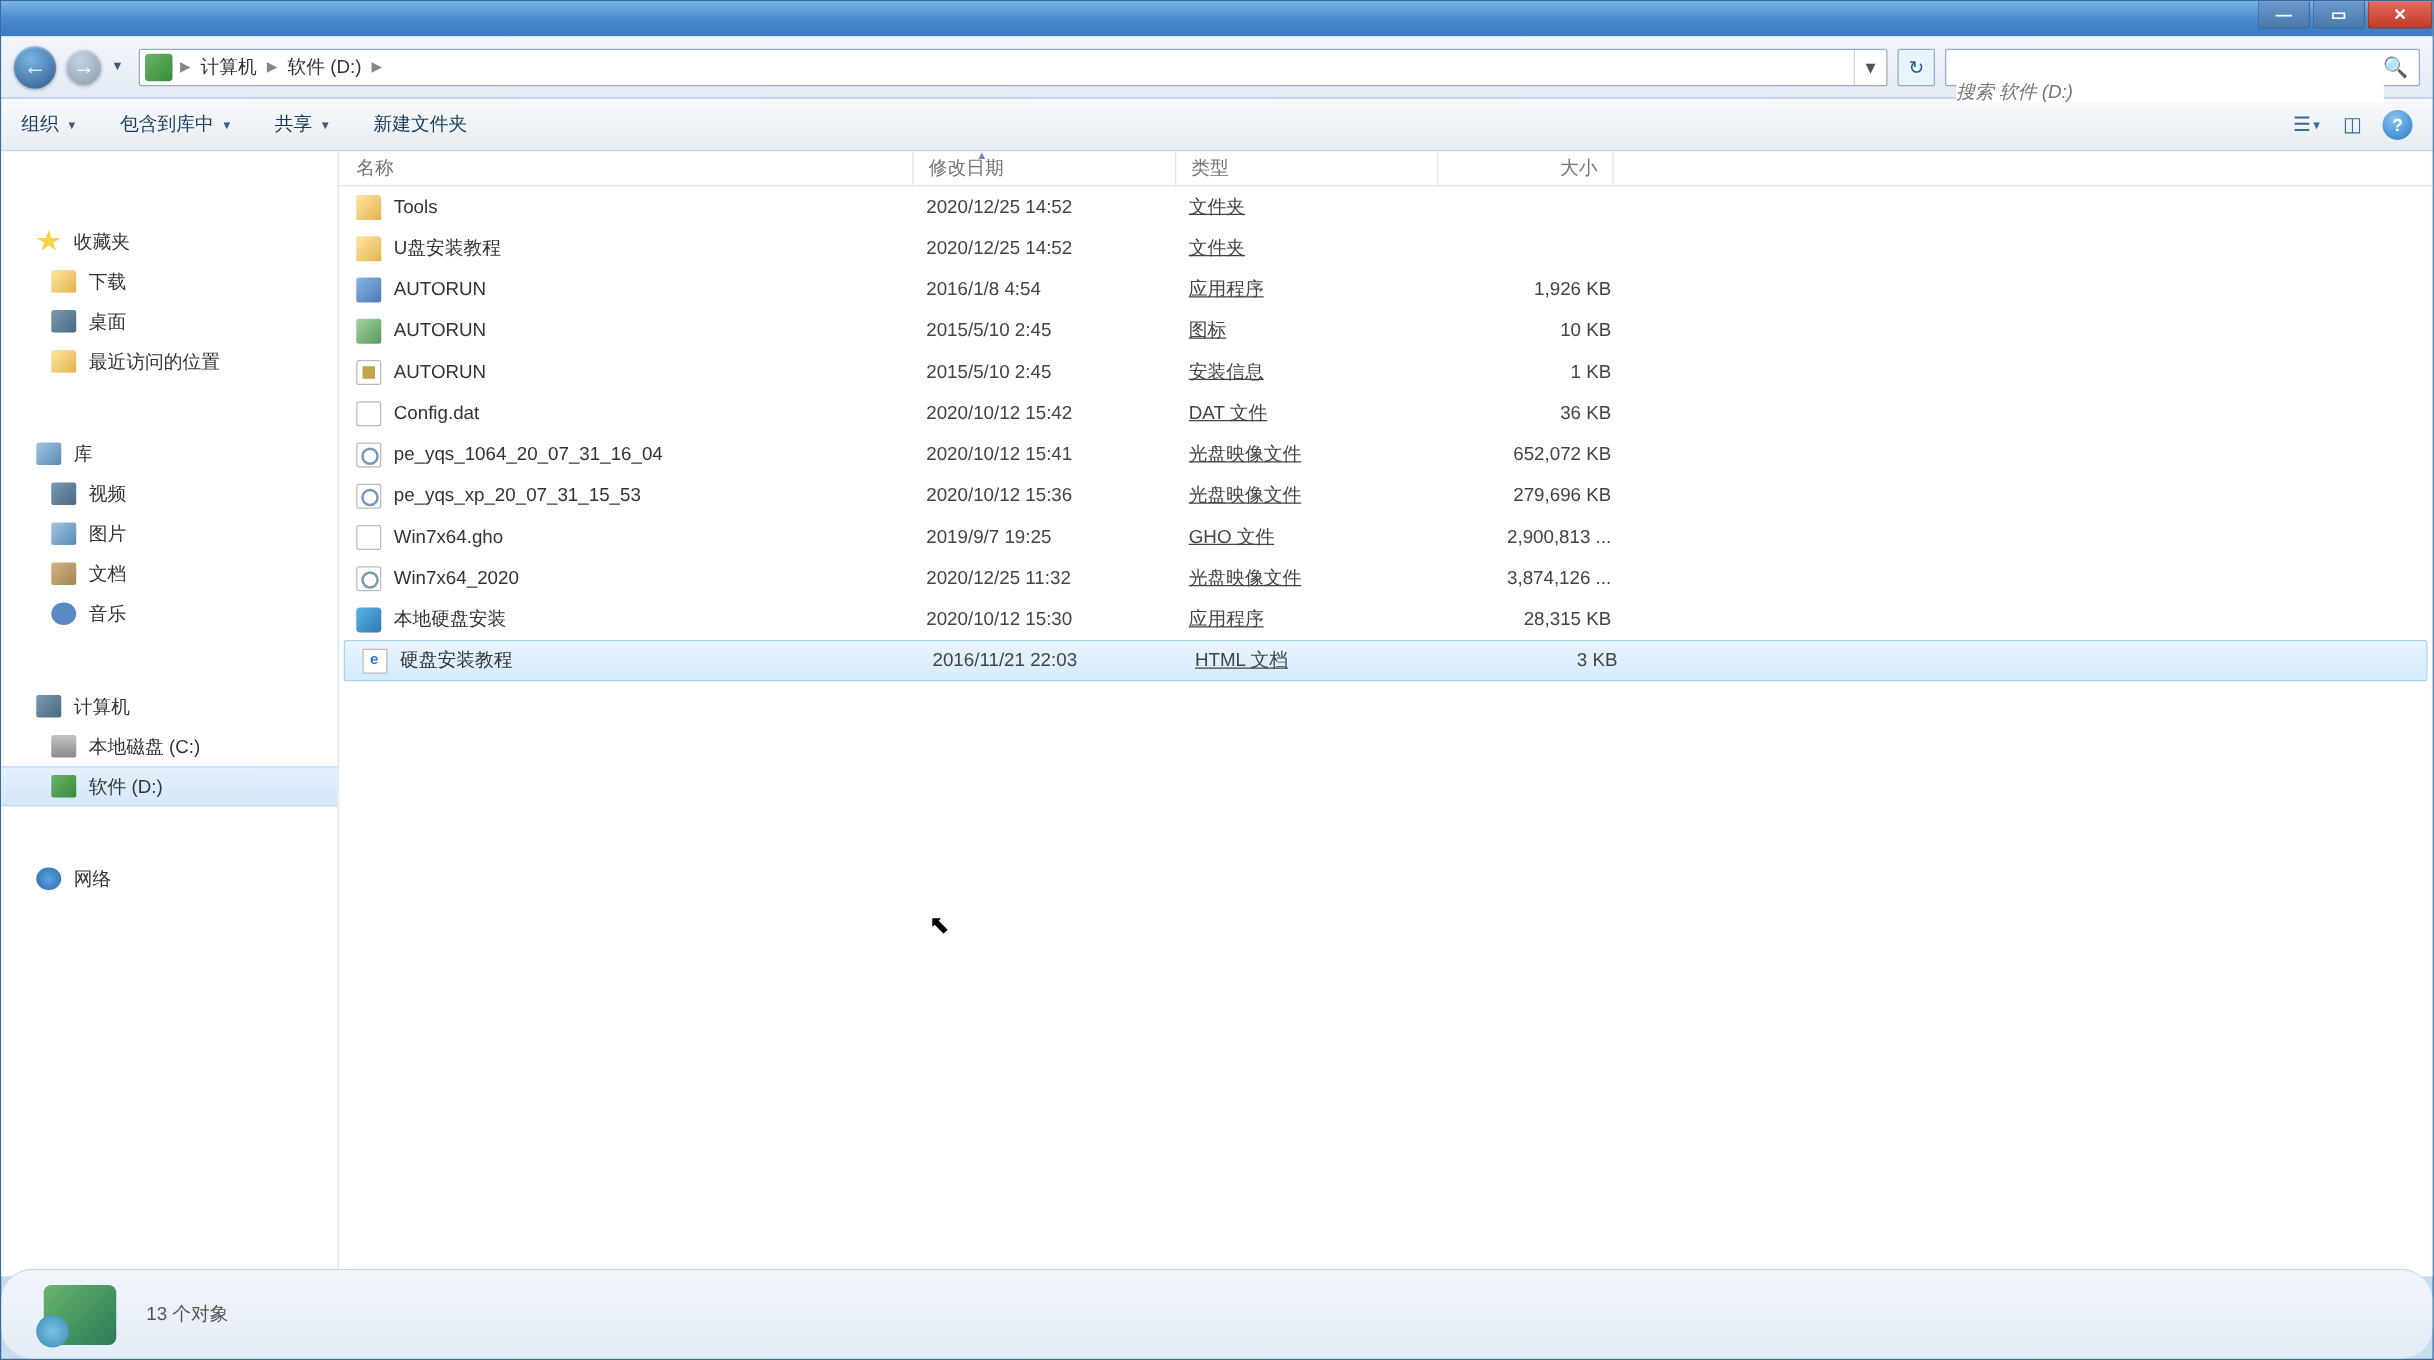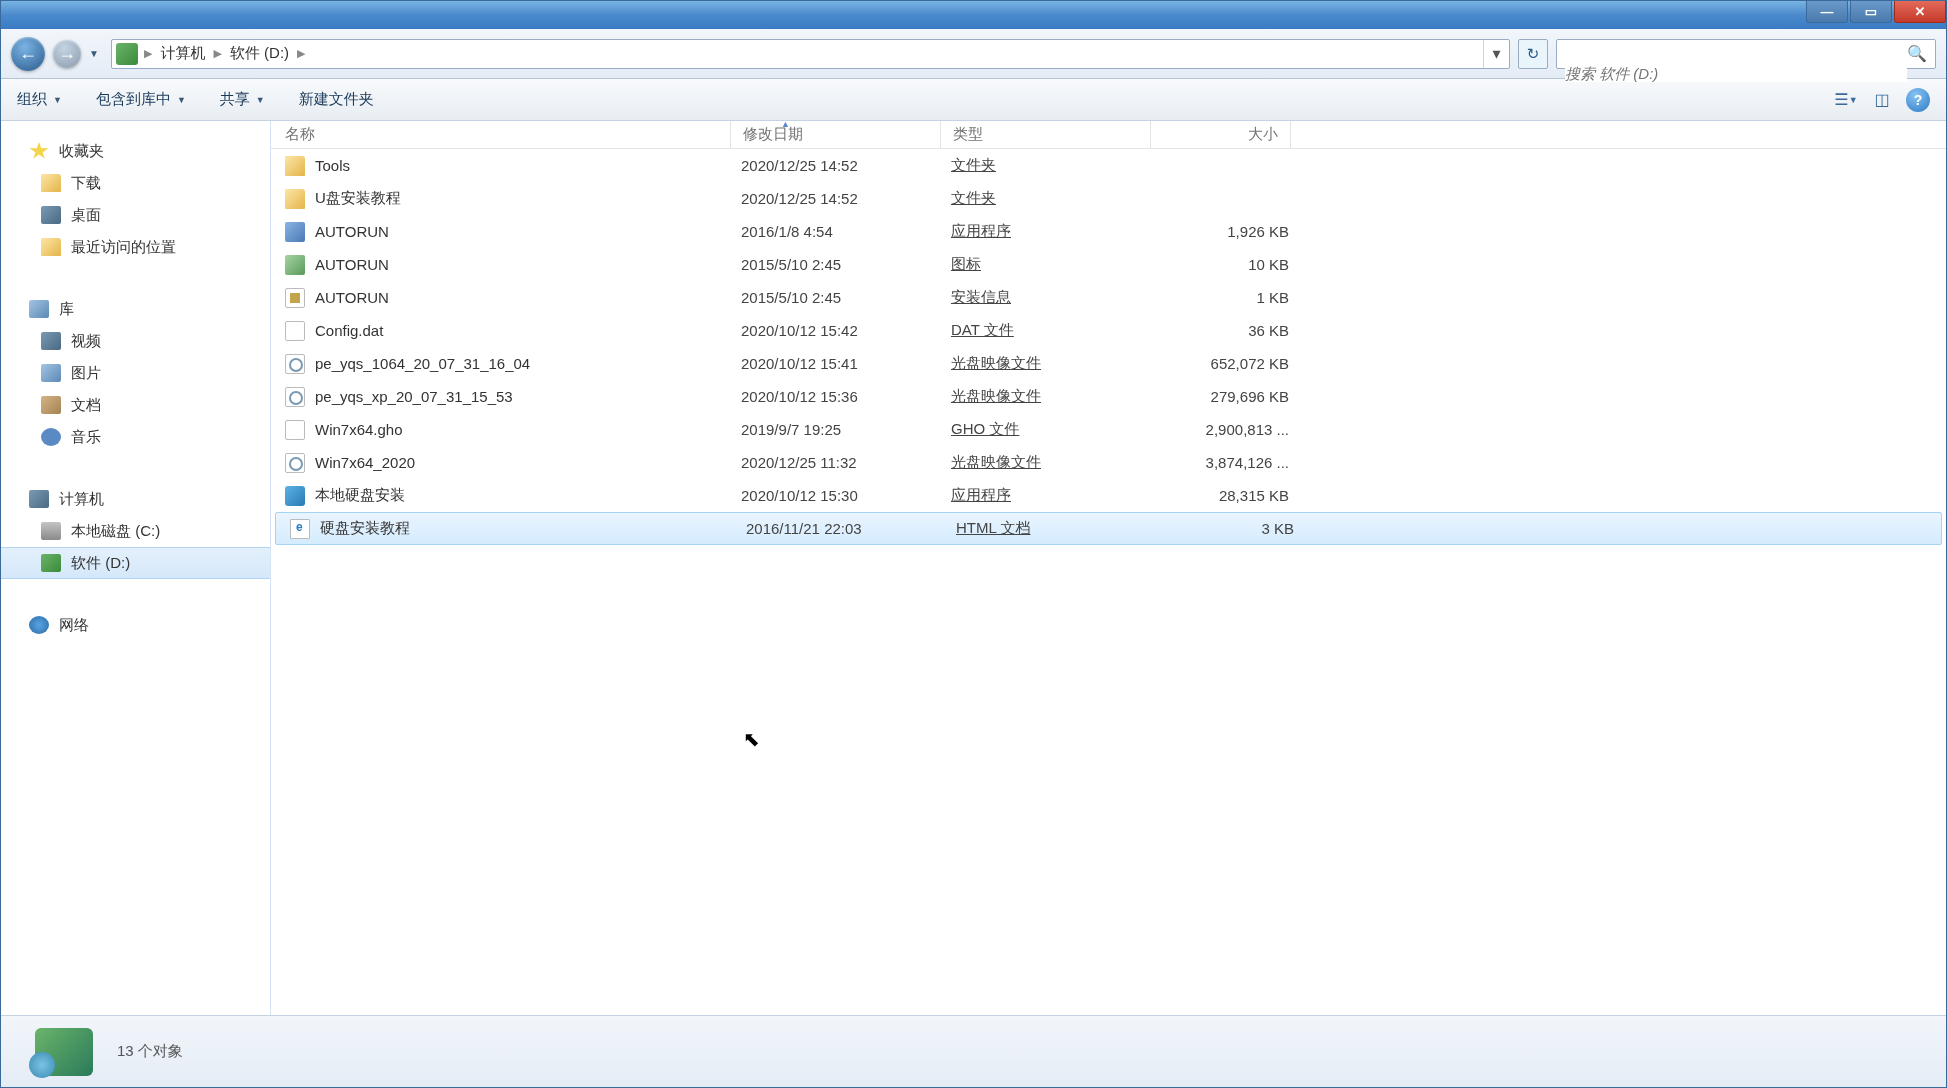--- a/index.html
+++ b/index.html
@@ -29,21 +29,21 @@
 
 .toolbar { height: 42px; background: linear-gradient(to bottom, #f8fafc, #e8edf3); display: flex; align-items: center; padding: 0 16px; gap: 34px; border-bottom: 1px solid #c4d4e4; }
 .tbtn { font-size: 15px; color: #1a3a5a; cursor: pointer; display: flex; align-items: center; gap: 6px; }
 .tbtn-caret { font-size: 9px; color: #3a5a7a; }
 .tb-right { margin-left: auto; display: flex; gap: 12px; align-items: center; }
 .tb-icon { width: 24px; height: 24px; display: flex; align-items: center; justify-content: center; color: #3a6a9a; font-size: 16px; cursor: pointer; }
 .tb-help { width: 24px; height: 24px; border-radius: 50%; background: radial-gradient(circle at 40% 30%, #8ac4f4, #2a7ac4); color: #fff; font-weight: bold; display: flex; align-items: center; justify-content: center; font-size: 14px; cursor: pointer; }
 
 .content { display: flex; height: 900px; background: #fff; }
 .sidebar { width: 270px; border-right: 1px solid #d4e4f4; padding: 14px 0; overflow: auto; }
-.sb-group { margin-bottom: 30px; }
+.sb-group { margin-bottom: 30px; margin-top: 42px; }
 .sb-item { display: flex; align-items: center; height: 32px; padding-left: 40px; font-size: 15px; color: #333; cursor: pointer; gap: 10px; }
 .sb-header { padding-left: 28px; font-size: 15px; }
 .sb-item.sel { background: linear-gradient(to bottom, #e4f0fb, #d4e8fb); border: 1px solid #b4d4f4; border-left: none; border-right: none; }
 .sb-ico { width: 20px; height: 18px; display: inline-block; }
 .i-star { background: #f4d44a; clip-path: polygon(50% 0,61% 35%,98% 35%,68% 57%,79% 91%,50% 70%,21% 91%,32% 57%,2% 35%,39% 35%); }
 .i-fld { background: linear-gradient(135deg, #fde6a6, #e4b44a); border-radius: 1px 3px 1px 1px; }
 .i-monitor { background: linear-gradient(135deg, #7a9ab4, #4a6a84); border-radius: 2px; }
 .i-lib { background: linear-gradient(135deg, #a4c4e4, #5a8ab4); border-radius: 2px; }
 .i-drive { background: linear-gradient(180deg, #c4c4c4, #8a8a8a); border-radius: 2px; }
 .i-drive-g { background: linear-gradient(135deg, #6ab46a, #3a8a3a); border-radius: 2px; }
@@ -75,21 +75,21 @@
 .f-app { background: linear-gradient(135deg, #5ab4e4, #2a7ab4); border-radius: 3px; }
 .f-txt { background: #fff; border: 1px solid #bbb; border-radius: 1px; position: relative; }
 .f-txt::after { content: ""; position: absolute; top: 4px; left: 3px; width: 12px; height: 2px; background: #999; box-shadow: 0 4px 0 #999, 0 8px 0 #999; }
 .f-html { background: #fff; border: 1px solid #bbb; border-radius: 1px; position: relative; }
 .f-html::after { content: "e"; position: absolute; color: #2a7ac4; font-size: 12px; font-weight: bold; left: 5px; top: 0; }
 .fn { width: 426px; white-space: nowrap; overflow: hidden; }
 .fd { width: 210px; color: #444; }
 .ft { width: 210px; color: #444; text-decoration: underline; }
 .fs { width: 128px; text-align: right; color: #444; }
 
-.status { position: absolute; bottom: 0; left: 0; right: 0; height: 72px; background: linear-gradient(to bottom, #f2f6fb, #e4ecf5); border-top: 1px solid #c4d4e4; display: flex; align-items: center; padding-left: 34px; gap: 24px; }
+.status { position: absolute; bottom: 0; left: 0; right: 0; height: 72px; background: linear-gradient(to bottom, #f2f6fb, #e4ecf5); border-top: 1px solid #c4d4e4; display: flex; align-items: center; padding-left: 34px; gap: 24px; border-radius: 25px; }
 .status-ico { width: 58px; height: 48px; background: linear-gradient(135deg, #6ab46a, #2a7a5a); border-radius: 6px; position: relative; }
 .status-ico::after { content: ""; position: absolute; width: 26px; height: 26px; border-radius: 50%; background: radial-gradient(circle, #7ac4e4, #3a8ab4); bottom: -2px; left: -6px; }
 .status-text { font-size: 15px; color: #555; }
 
 .cursor { position: absolute; left: 742px; top: 726px; font-size: 20px; color: #000; pointer-events: none; text-shadow: 1px 1px 0 #fff; }
 </style>
 </head>
 <body>
 
 <div class="window">

